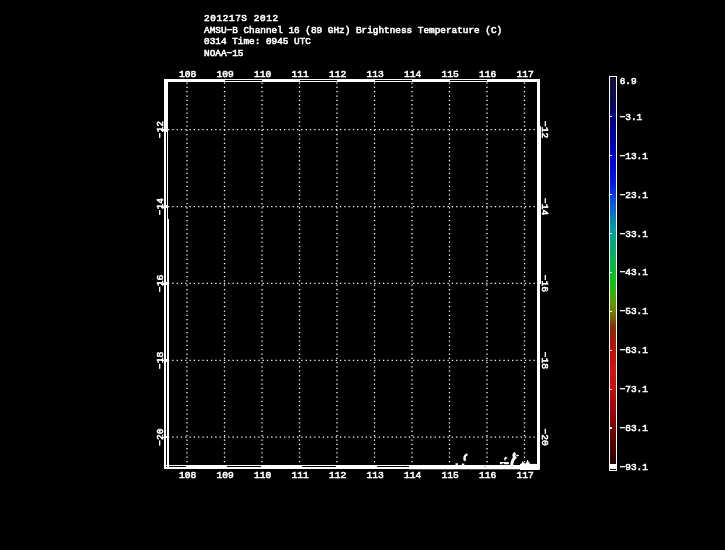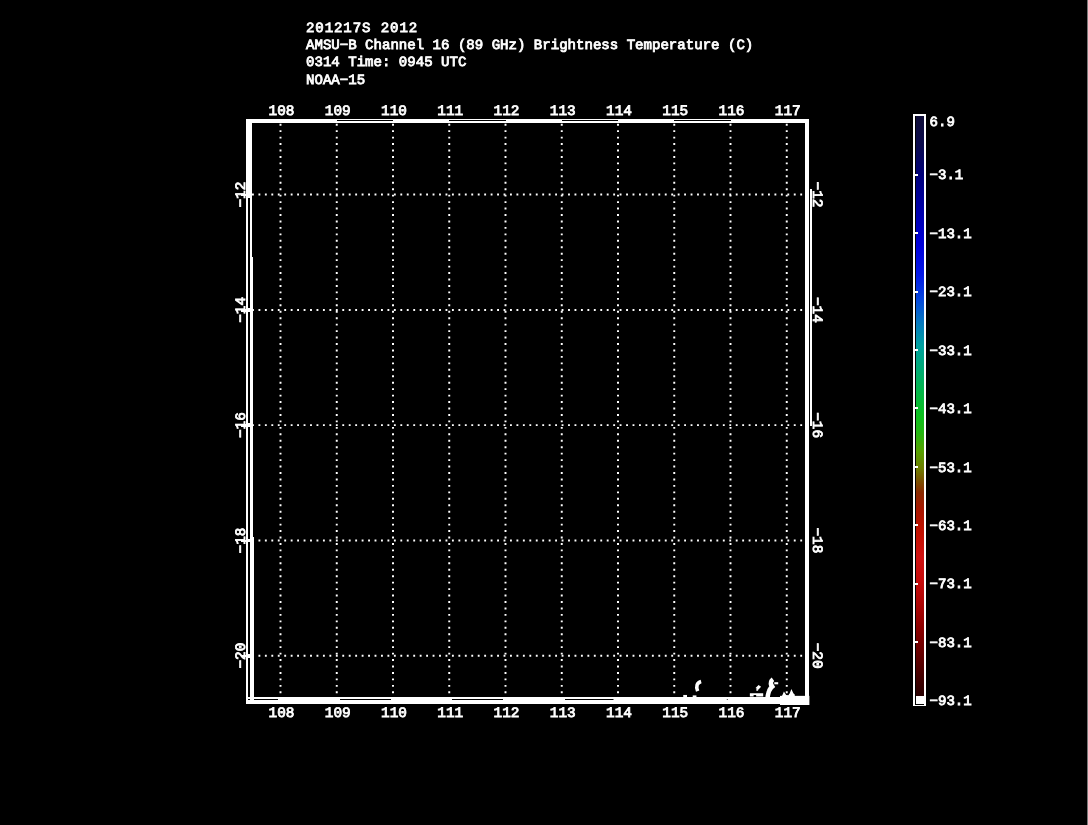--- a/index.html
+++ b/index.html
@@ -1,16 +1,16 @@
 <!DOCTYPE html>
 <html><head>
 <meta charset="utf-8">
 <style>
   html,body{margin:0;padding:0;background:#000;}
-  #page{position:relative;width:725px;height:550px;background:#a3a3a3;overflow:hidden;transform:translateZ(0);}
+  #page{position:relative;width:725px;height:550px;background:#14b8a6;overflow:hidden;transform:translateZ(0);}
   svg text{font-family:"Liberation Mono",monospace;fill:#fff;stroke:#fff;stroke-width:0.55px;}
 </style>
 </head>
 <body>
 <div id="page">
 <svg width="725" height="550" viewBox="0 0 725 550" shape-rendering="crispEdges" style="filter:blur(0.28px)">
   <rect x="0" y="0" width="725" height="550" fill="#000"></rect>
 
   <g font-size="9.4px">
     <text x="204" y="21.0" letter-spacing="0.6">201217S 2012</text>

